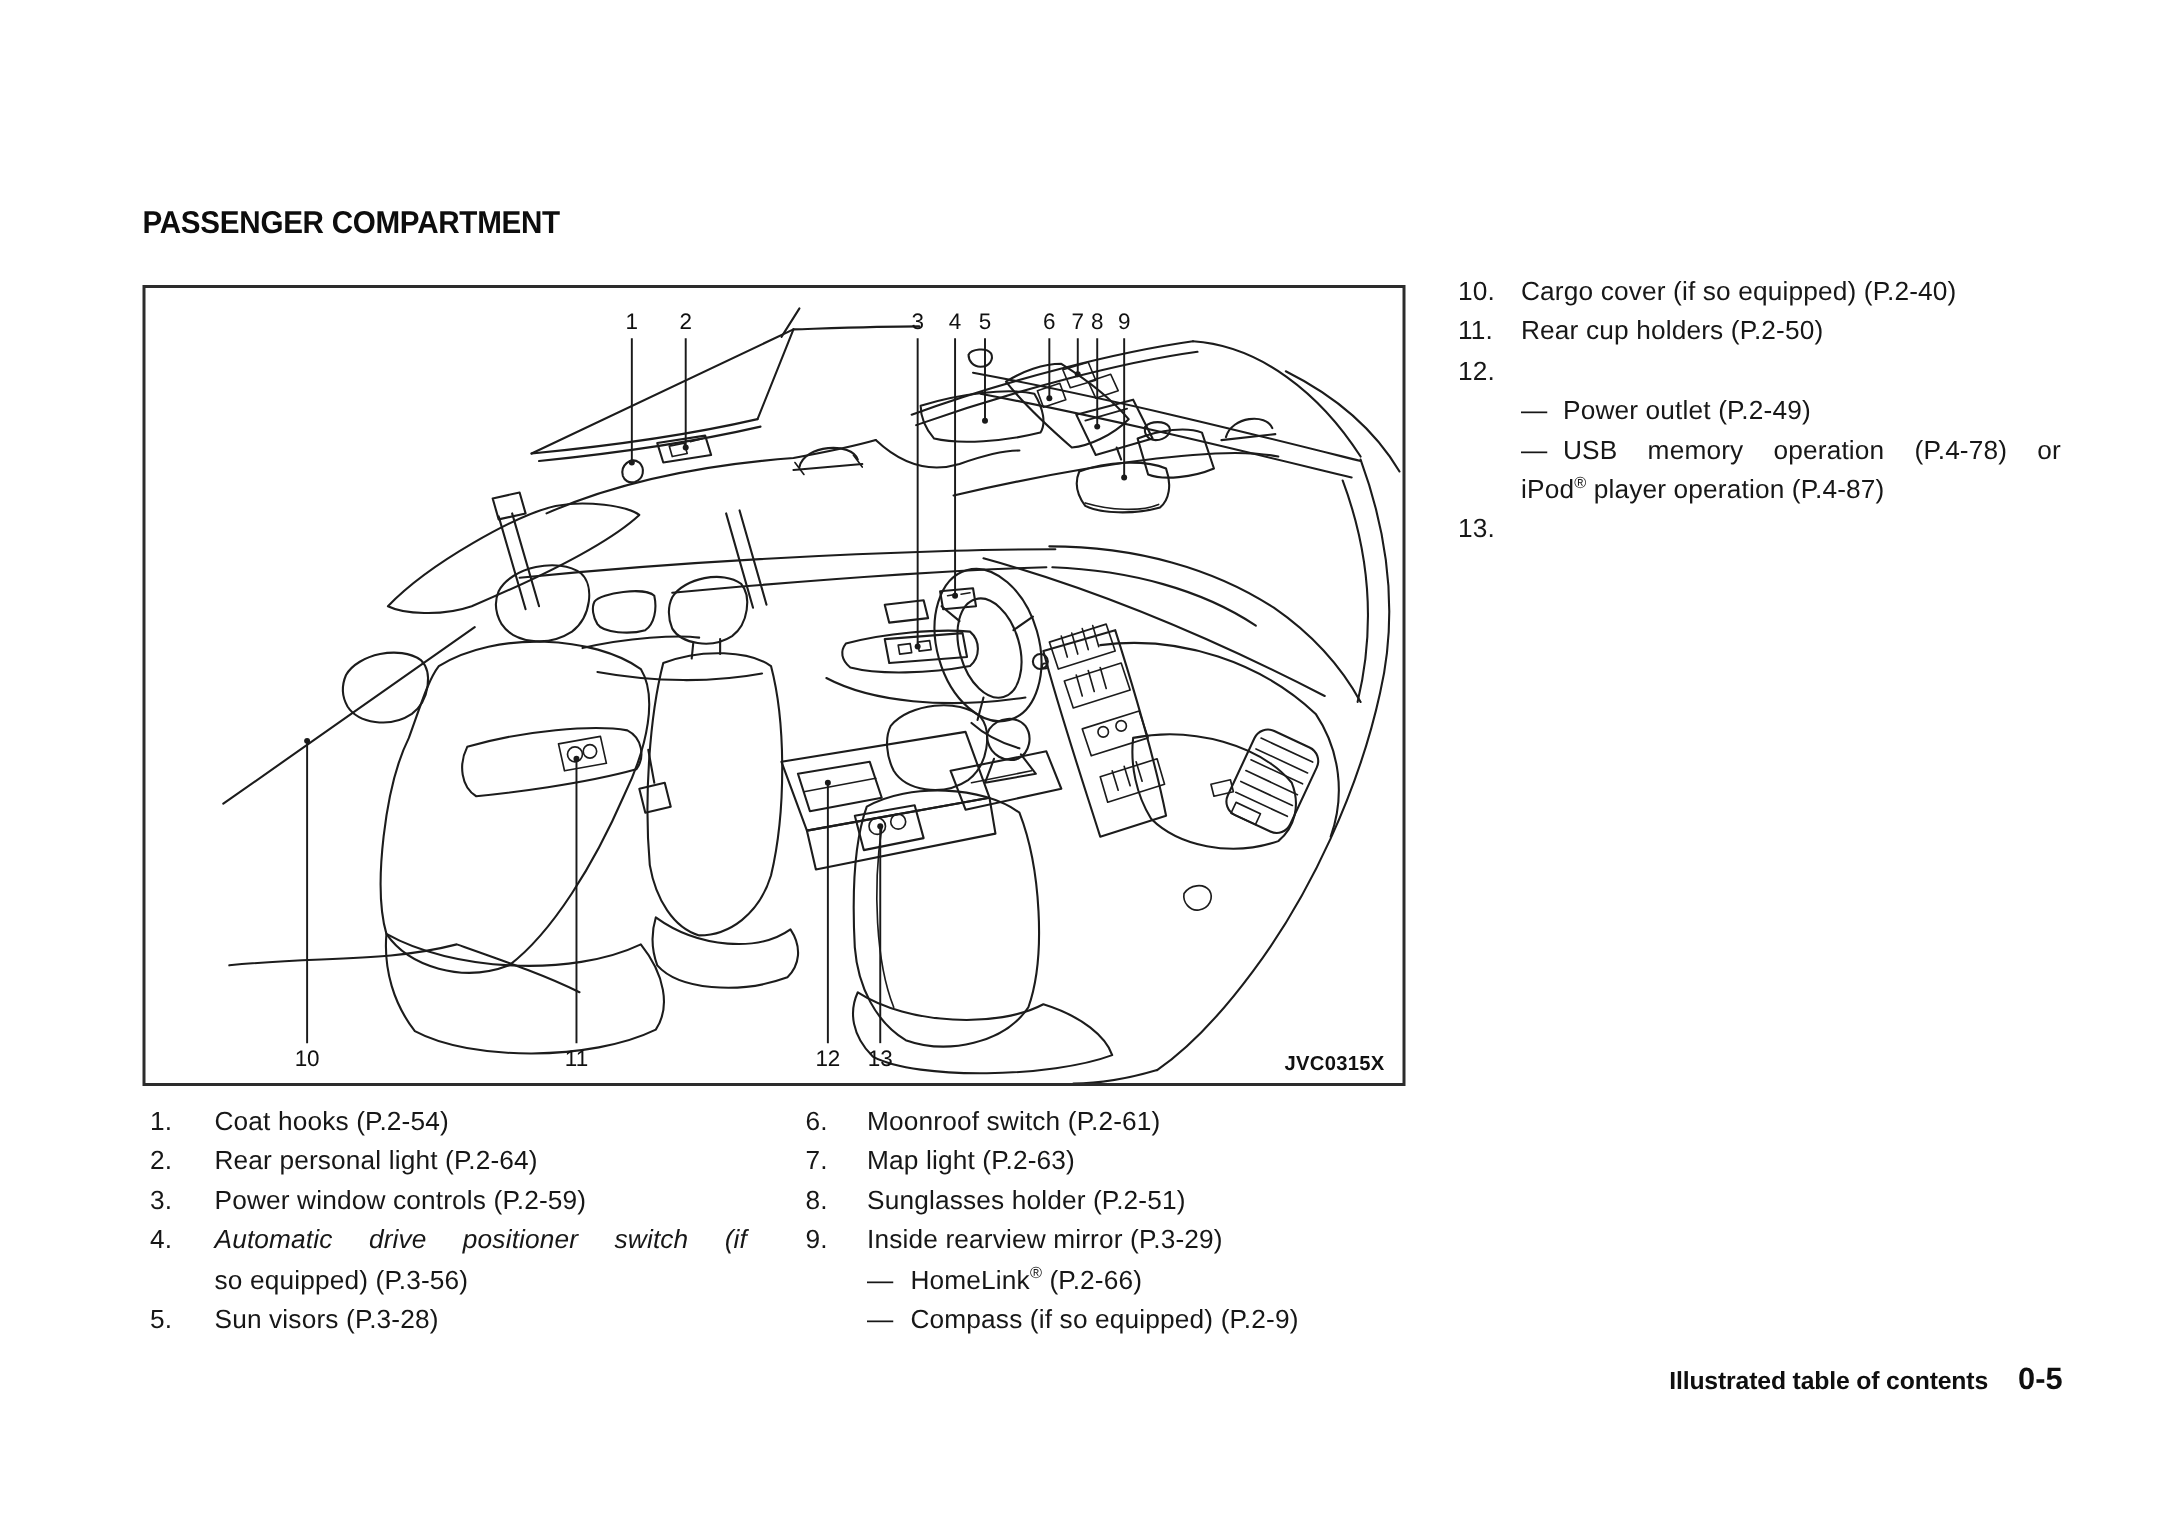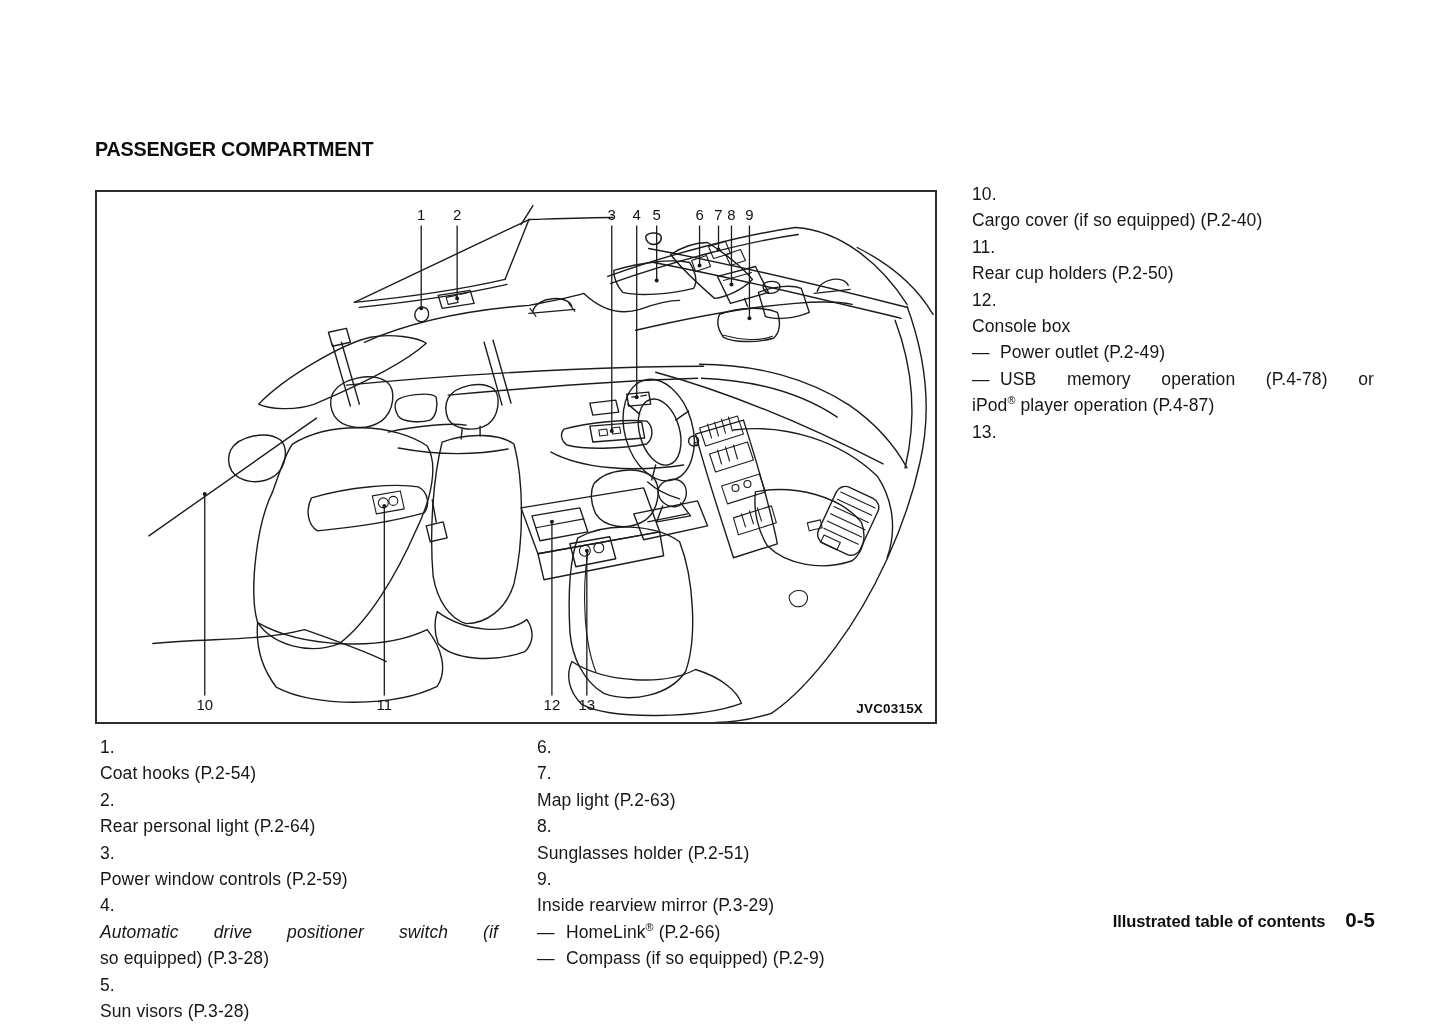--- a/index.html
+++ b/index.html
@@ -7,21 +7,21 @@
         font-family:"Liberation Sans",sans-serif;color:#151515;}
   .page-title{position:absolute;left:95px;top:123px;font-size:21px;font-weight:700;
         letter-spacing:-0.2px;transform:scaleX(0.94);transform-origin:left center;color:#0d0d0d;}
   .figure-box{position:absolute;left:95px;top:190px;width:838px;height:530px;border:2px solid #2c2c2c;background:#fff;}
   .figure-box svg{display:block;width:100%;height:100%;}
 
   .list{position:absolute;font-size:17.5px;line-height:26.4px;color:#171717;letter-spacing:0.1px;}
   .list-right{left:972px;top:181px;width:402px;}
   .list-bl{left:100px;top:734px;width:398px;}
   .list-bm{left:537px;top:734px;width:402px;}
-  .li-row{display:flex;flex-direction:column;}
+  .li-row{display:flex;}
   .li-num{flex:none;width:42px;}
   .list-bl .li-num{width:43px;}
   .list-bm .li-num{width:41px;}
   .li-body{flex:1;min-width:0;}
   .li-line{display:block;}
   .li-line.just{text-align:justify;text-align-last:justify;font-style:italic;}
   .dashline{display:flex;}
   .dash{flex:none;width:28px;}
   .list-bm .dash{width:29px;}
   .dashtxt{display:block;flex:1;}
@@ -322,23 +322,20 @@
         </div>
       </div>
       <div class="li-row">
         <span class="li-num">11.</span>
         <div class="li-body">
           <div class="li-line">Rear cup holders (P.2-50)</div>
         </div>
       </div>
       <div class="li-row">
         <span class="li-num">12.</span>
-        <div class="li-body">
-          <div class="li-line">Console box</div>
-        </div>
       </div>
       <div class="li-row">
         <span class="li-num"></span>
         <div class="li-body">
           <div class="li-line dashline">
             <span class="dash">—</span>
             <span class="dashtxt">Power outlet (P.2-49)</span>
           </div>
         </div>
       </div>
@@ -372,33 +369,36 @@
       <div class="li-row">
         <span class="li-num">3.</span>
         <div class="li-body">
           <div class="li-line">Power window controls (P.2-59)</div>
         </div>
       </div>
       <div class="li-row">
         <span class="li-num">4.</span>
         <div class="li-body">
           <div class="li-line just">Automatic drive positioner switch (if</div>
-          <div class="li-line">so equipped) (P.3-28)</div>
+          <div class="li-line">so equipped) (P.3-56)</div>
         </div>
       </div>
       <div class="li-row">
         <span class="li-num">5.</span>
         <div class="li-body">
           <div class="li-line">Sun visors (P.3-28)</div>
         </div>
       </div>
     </div>
   <div class="list list-bm" id="bm-list">
       <div class="li-row">
         <span class="li-num">6.</span>
+        <div class="li-body">
+          <div class="li-line">Moonroof switch (P.2-61)</div>
+        </div>
       </div>
       <div class="li-row">
         <span class="li-num">7.</span>
         <div class="li-body">
           <div class="li-line">Map light (P.2-63)</div>
         </div>
       </div>
       <div class="li-row">
         <span class="li-num">8.</span>
         <div class="li-body">

